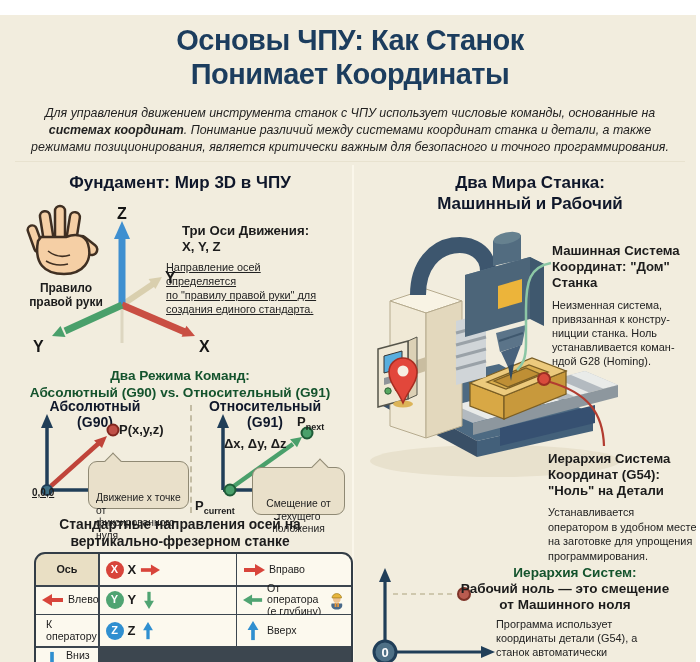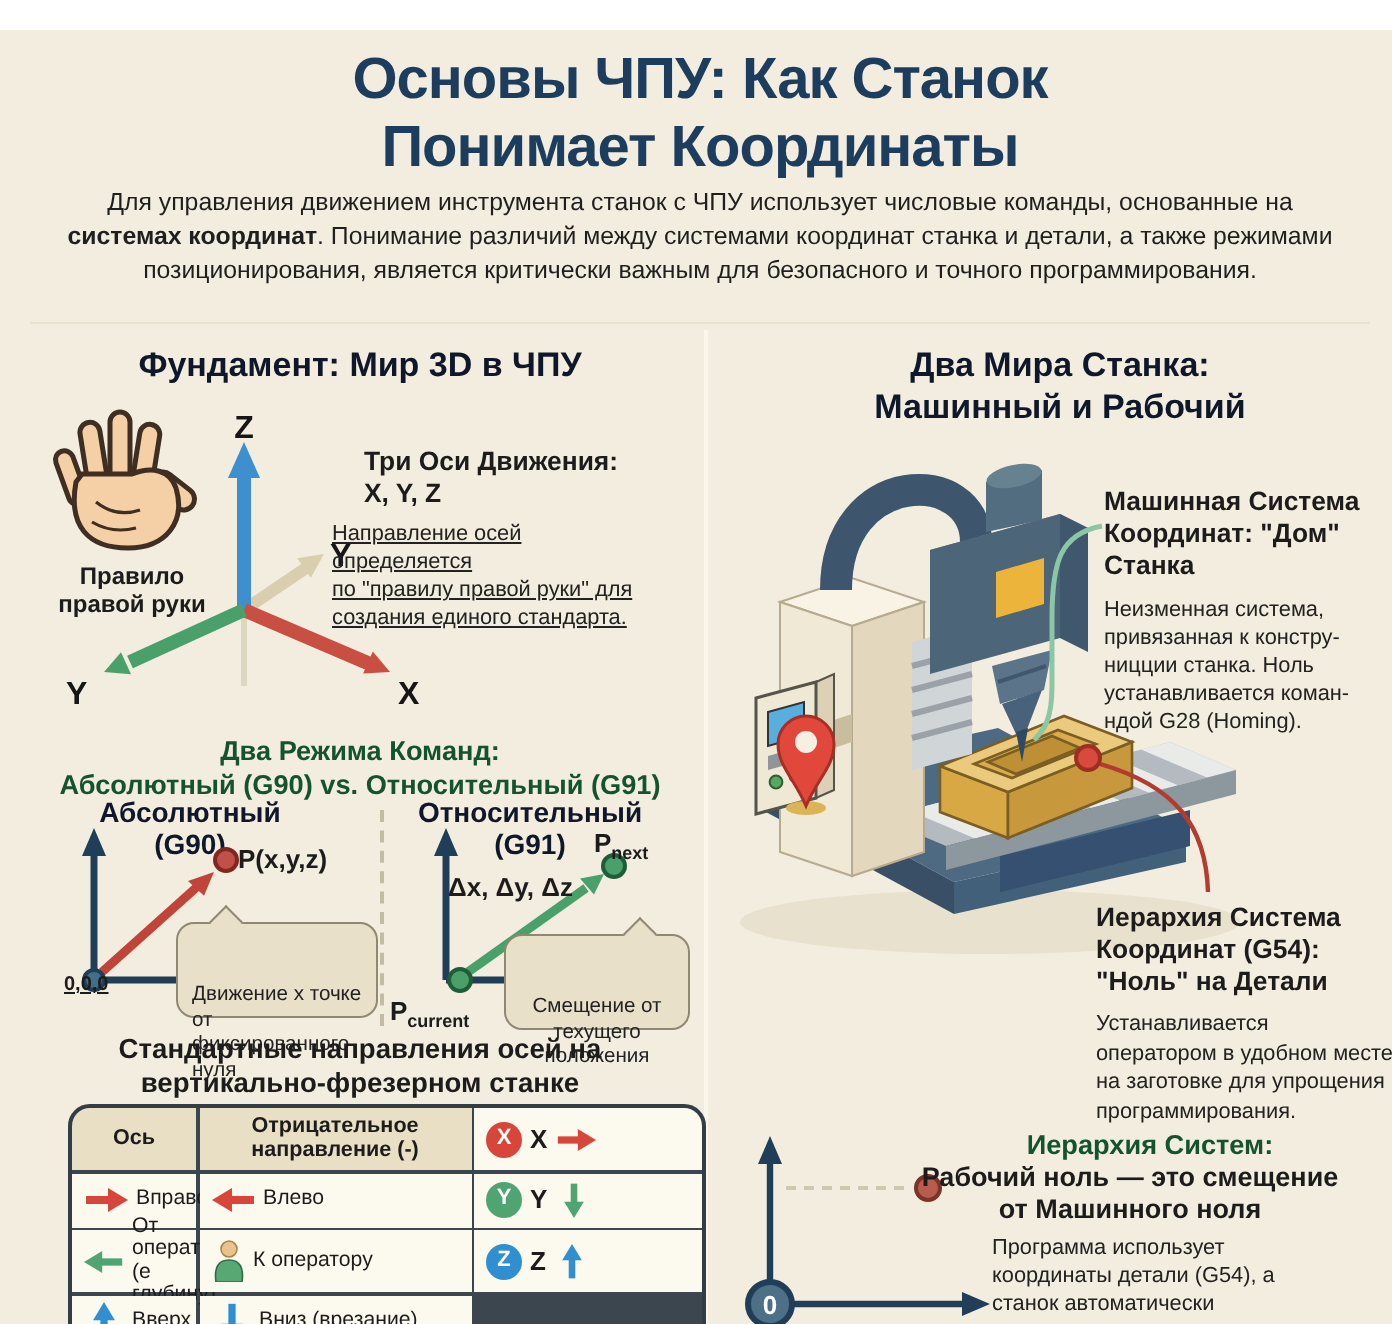--- a/index.html
+++ b/index.html
@@ -37,21 +37,21 @@
   .f-red{fill:#d8453b;} .f-grn{fill:#4fa472;} .f-blu{fill:#2f8fd0;}
   svg text{font-family:"Liberation Sans",sans-serif;}
 </style>
 </head>
 <body>
 
 <div id="canvas">
 
   <div class="abs title ctr pre" style="left:20px;top:8px;width:660px;">Основы ЧПУ: Как Станок
 Понимает Координаты</div>
-  <div class="abs intro ctr" style="left:25px;top:78px;width:650px;"><span>Для управления движением инструмента станок с ЧПУ использует числовые команды, основанные на </span><b>системах координат</b><span>. Понимание различий между системами координат станка и детали, а также режимами позиционирования, является критически важным для безопасного и точного программирования.</span></div>
+  <div class="abs intro ctr" style="left:25px;top:90px;width:650px;font-style:italic;"><span>Для управления движением инструмента станок с ЧПУ использует числовые команды, основанные на </span><b>системах координат</b><span>. Понимание различий между системами координат станка и детали, а также режимами позиционирования, является критически важным для безопасного и точного программирования.</span></div>
 
   <div class="abs" style="left:15px;top:146px;width:670px;height:1px;background:#e8e2cf;"></div>
   <div class="abs vdiv" style="left:352px;top:150px;height:505px;"></div>
 
   <div class="abs h2 ctr" style="left:30px;top:157px;width:300px;">Фундамент: Мир 3D в ЧПУ</div>
 
   <svg class="abs" style="left:26px;top:184px;" width="84" height="84" viewBox="0 0 84 84">
     <g stroke="#3f2f22" stroke-width="2.5" fill="#f5cfa5" stroke-linejoin="round">
       <rect x="5" y="26" width="9" height="28" rx="4.5" transform="rotate(-20 9 40)"></rect>
       <rect x="16" y="12" width="10" height="36" rx="5" transform="rotate(-9 21 30)"></rect>
@@ -128,22 +128,20 @@
     <span class="tail" style="right:18px;"></span>
     <span>Смещение от
 техущего
 положения</span>
   </div>
 
   <div class="abs ctr pre" style="left:20px;top:501px;width:320px;font-size:13.8px;line-height:17px;font-weight:bold;">Стандартные направления осей на
 вертикально-фрезерном станке</div>
   <div class="abs tbl" style="left:34px;top:537px;">
     <div class="tc th">Ось</div>
-    <div class="tc th pre">Отрицательное
-направление (-)</div>
 
     <div class="tc">
       <span class="circ c-red">X</span>
       <span class="axl">X</span>
       <svg class="arr" width="20" height="12" viewBox="0 0 22 12">
           <rect x="1" y="4" width="12" height="4" class="f-red"></rect>
           <polygon points="12,0 22,6 12,12" class="f-red"></polygon>
         </svg>
     </div>
     <div class="tc">

